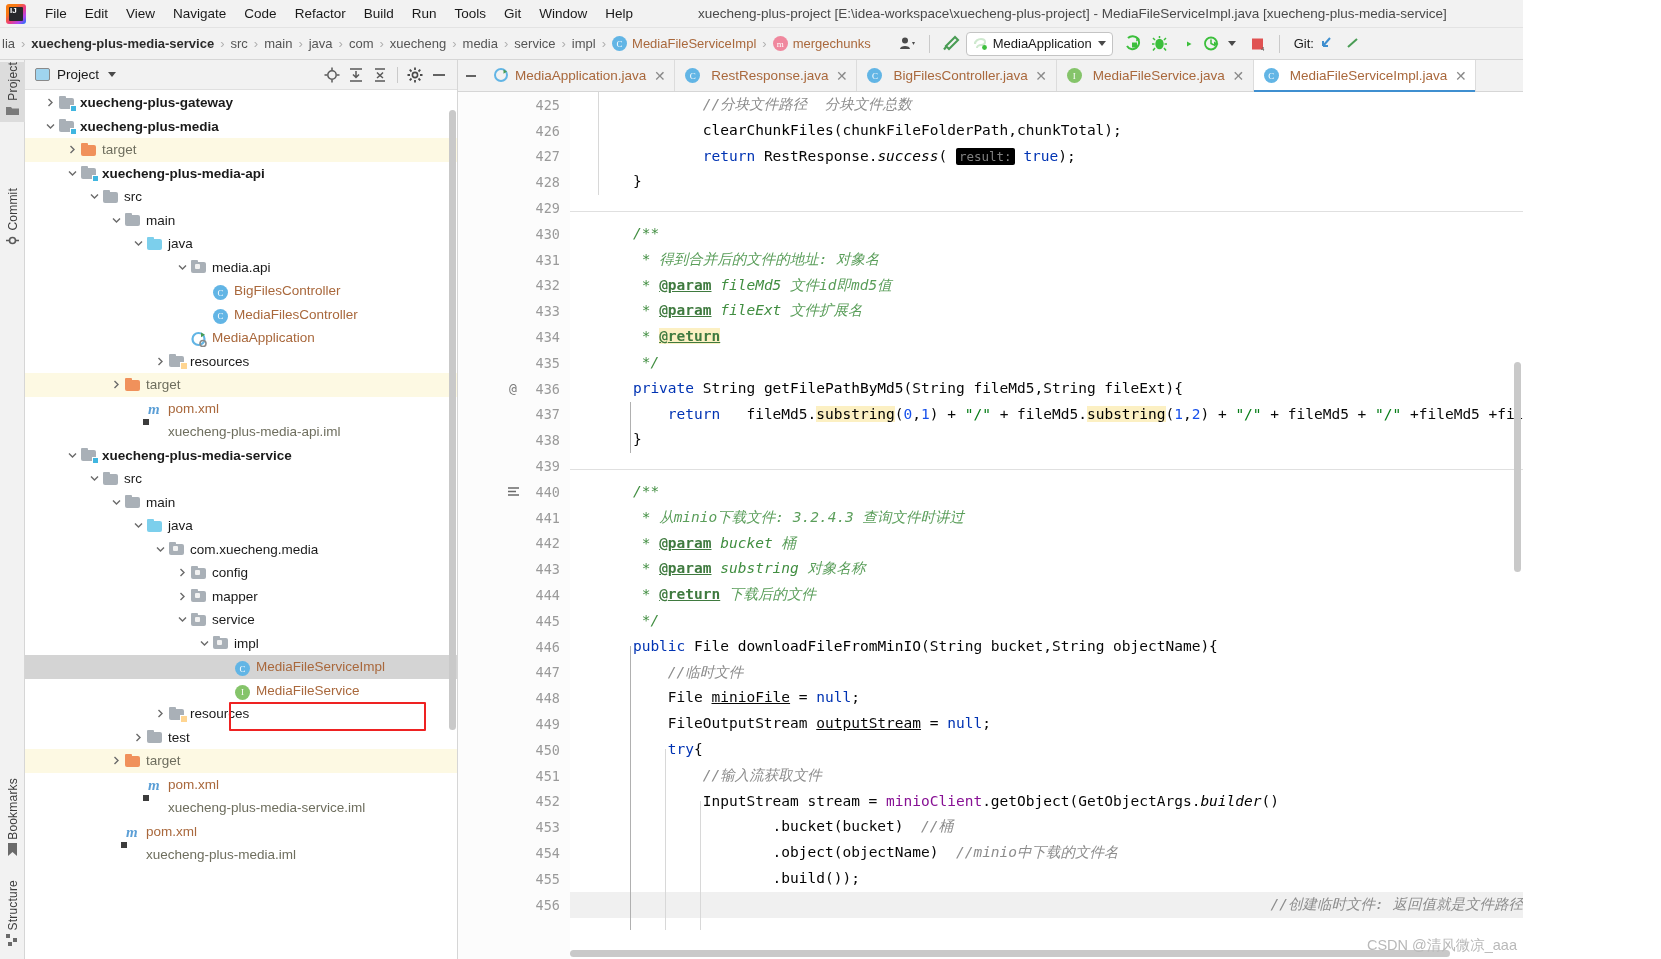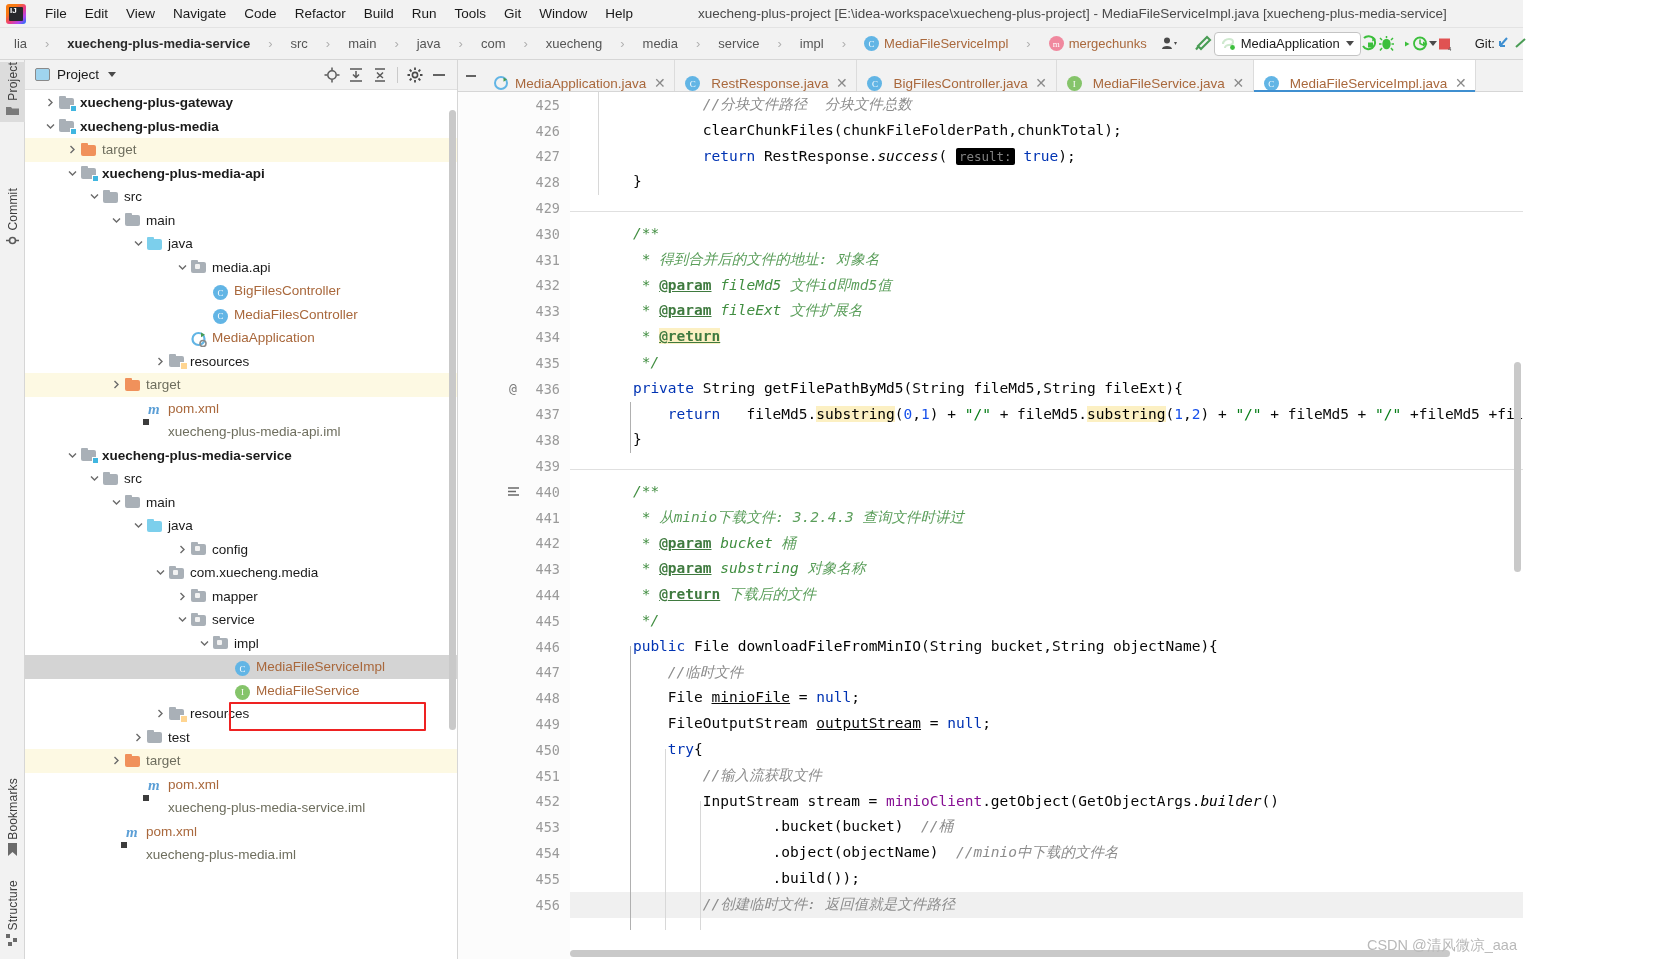--- a/index.html
+++ b/index.html
@@ -43,21 +43,21 @@
   }
 
   
   .navbar {
     height: 32px; background: #f2f2f2; display: flex; align-items: center;
     border-bottom: 1px solid #d6d6d6; flex: 0 0 32px; padding-left: 0px;
   }
   .crumbs { display: flex; align-items: center; height: 100%; }
   .crumb {
     display: flex; font-size: 13px; color: #2b2b2b;
-    padding: 0 14px; white-space: nowrap; cursor: default;
+    padding: 0 2px; white-space: nowrap; cursor: default;
   }
   .crumb.bold { font-weight: bold; }
   .crumb.dim { color: #555; }
   .crumb.orange { color: #a9683c; }
   .sep { color: #b0b0b0; font-size: 13px; padding: 0 4px; }
   .cicon {
     width: 15px; height: 15px; border-radius: 50%; margin-right: 5px;
     display: inline-flex; align-items: center; justify-content: center;
     font-size: 9px; color: #fff; font-family: "Liberation Serif", serif; flex: 0 0 15px;
   }
@@ -192,21 +192,21 @@
   
   .editor-area { flex: 1 1 auto; display: flex; flex-direction: column; min-width: 0; background: #fff; }
   .tabbar {
     height: 32px; background: #f2f2f2; display: flex; align-items: stretch;
     border-bottom: 1px solid #d6d6d6; flex: 0 0 32px;
   }
   .tb-min {
     width: 26px; display: flex; align-items: center; justify-content: center; cursor: default;
   }
   .tab {
-    display: flex; align-items: flex-end; padding: 0 8px 0 10px; cursor: default;
+    display: flex; align-items: center; padding: 0 8px 0 10px; cursor: default;
     border-right: 1px solid #dcdcdc; font-size: 13.5px; color: #a9683c; white-space: nowrap;
     position: relative; background: #f2f2f2;
   }
   .tab.active { background: #ffffff; }
   .tab.active::after {
     content:""; position: absolute; left: 0; right: 0; bottom: -1px; height: 2px; background: #3f8fd0;
   }
   .tab .tlbl { margin: 0 7px 0 6px; }
   .tab .xmark { color: #8a8a8a; font-size: 14px; width: 13px; text-align: center; }
 
@@ -226,21 +226,21 @@
   }
   .code-area {
     flex: 1 1 auto; position: relative; overflow: hidden;
     font-family: "DejaVu Sans Mono", monospace; font-size: 14.5px;
     background: #ffffff; min-width: 0;
   }
   .cline {
     height: 25.8px; line-height: 25.8px; white-space: pre; padding-left: 28px;
     position: relative; color: #080808;
   }
-  .cline.selbg { background: #f0f0f0; }
+  .cline.selbg { background: #f0f0f0; text-align: right; }
   .kw { color: #0033b3; font-weight: normal; }
   .str { color: #067d17; }
   .num { color: #1750eb; }
   .cmt { color: #8c8c8c; font-style: italic; }
   .jdoc { color: #418e41; font-style: italic; }
   .jtag { color: #3f7a3f; text-decoration: underline; font-weight: bold;}
   .jtxt { color: #5a9e5a; font-style: italic; }
   .mcall { color: #000000; }
   .fld-nm { color: #871094; }
   .ital { font-style: italic; }
@@ -665,38 +665,38 @@
             <span style="display:inline-block;width:106px;flex:0 0 106px;"></span>
             <span class="arrow">
               <svg width="9" height="9" viewBox="0 0 9 9">
                 <path d="M1 2.5 L4.5 6 L8 2.5" stroke="#6a6a6a" stroke-width="1.4" fill="none"></path>
               </svg>
             </span>
             <span class="ticon"><span class="fld blue"></span></span>
             <span class="tlabel">java</span>
           </div>
           <div class="trow">
+            <span style="display:inline-block;width:128px;flex:0 0 128px;"></span>
+            <span class="arrow">
+              <svg width="9" height="9" viewBox="0 0 9 9">
+                <path d="M1 2.5 L4.5 6 L8 2.5" stroke="#6a6a6a" stroke-width="1.4" fill="none"></path>
+              </svg>
+            </span>
+            <span class="ticon"><span class="fld"></span><span class="pkg-dot"></span></span>
+            <span class="tlabel">com.xuecheng.media</span>
+          </div>
+          <div class="trow">
             <span style="display:inline-block;width:150px;flex:0 0 150px;"></span>
             <span class="arrow">
               <svg width="9" height="9" viewBox="0 0 9 9">
                 <path d="M2.5 1 L6 4.5 L2.5 8" stroke="#6a6a6a" stroke-width="1.4" fill="none"></path>
               </svg>
             </span>
             <span class="ticon"><span class="fld"></span><span class="pkg-dot"></span></span>
             <span class="tlabel">config</span>
-          </div>
-          <div class="trow">
-            <span style="display:inline-block;width:128px;flex:0 0 128px;"></span>
-            <span class="arrow">
-              <svg width="9" height="9" viewBox="0 0 9 9">
-                <path d="M1 2.5 L4.5 6 L8 2.5" stroke="#6a6a6a" stroke-width="1.4" fill="none"></path>
-              </svg>
-            </span>
-            <span class="ticon"><span class="fld"></span><span class="pkg-dot"></span></span>
-            <span class="tlabel">com.xuecheng.media</span>
           </div>
           <div class="trow">
             <span style="display:inline-block;width:150px;flex:0 0 150px;"></span>
             <span class="arrow">
               <svg width="9" height="9" viewBox="0 0 9 9">
                 <path d="M2.5 1 L6 4.5 L2.5 8" stroke="#6a6a6a" stroke-width="1.4" fill="none"></path>
               </svg>
             </span>
             <span class="ticon"><span class="fld"></span><span class="pkg-dot"></span></span>
             <span class="tlabel">mapper</span>

